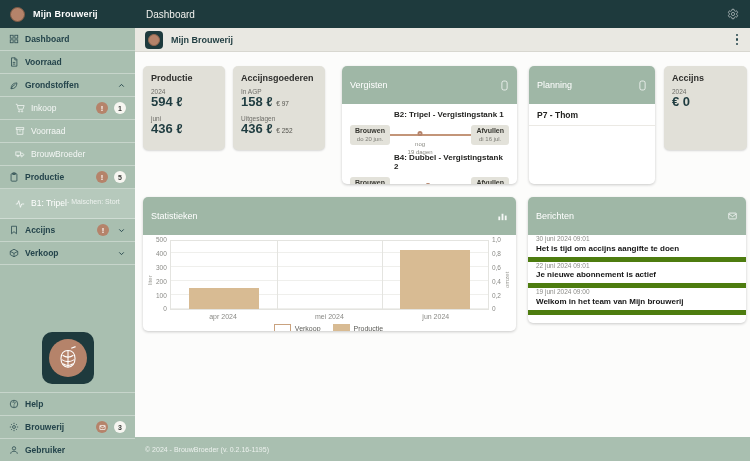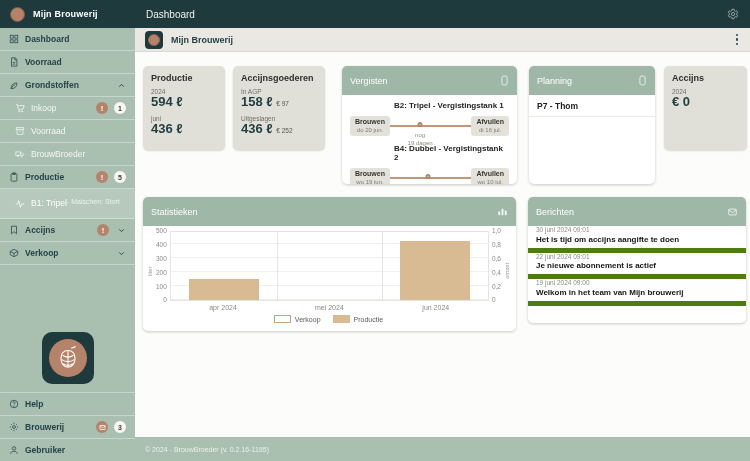--- a/index.html
+++ b/index.html
@@ -47,21 +47,21 @@
   .row1 { display:flex; align-items:flex-start; }
   .row2 { display:flex; align-items:flex-start; margin-top:13px; }
 
   .beige-card { background:#e1e0d8; border-radius:5px; padding:7px 8px; box-shadow:0 1px 2px rgba(0,0,0,.15); }
   .beige-card .b-title { font-size:9px; font-weight:bold; color:#2e2e2c; }
   .stat-label { font-size:6.5px; color:#6d6d68; margin-top:5px; }
   .stat-value { font-size:13px; font-weight:bold; color:#1f3c40; line-height:1.15; white-space:nowrap; }
   .stat-amount { font-size:6.5px; font-weight:normal; color:#55554f; }
 
   .white-card { background:#fff; border-radius:5px; box-shadow:0 1px 3px rgba(0,0,0,.2); overflow:hidden; }
-  .card-header { height:29px; background:#9fb7a6; color:#fff; display:flex; align-items:center; justify-content:space-between; padding:0 8px; font-size:9px; }
+  .card-header { height:38px; background:#9fb7a6; color:#fff; display:flex; align-items:center; justify-content:space-between; padding:0 8px; font-size:9px; }
   .card-header .hicon { display:flex; color:rgba(255,255,255,.9); cursor:pointer; }
 
   .card-productie { width:82px; height:84px; }
   .card-accijnsgoederen { width:92px; height:84px; margin-left:8px; }
   .card-vergisten { width:175px; height:118px; margin-left:17px; }
   .card-planning { width:126px; height:118px; margin-left:12px; }
   .card-accijns { width:83px; height:84px; margin-left:9px; }
 
   .verg-body { padding:4px 8px; }
   .batch-name { font-size:8px; font-weight:bold; color:#232321; margin-top:2px;padding-left:44px; }

